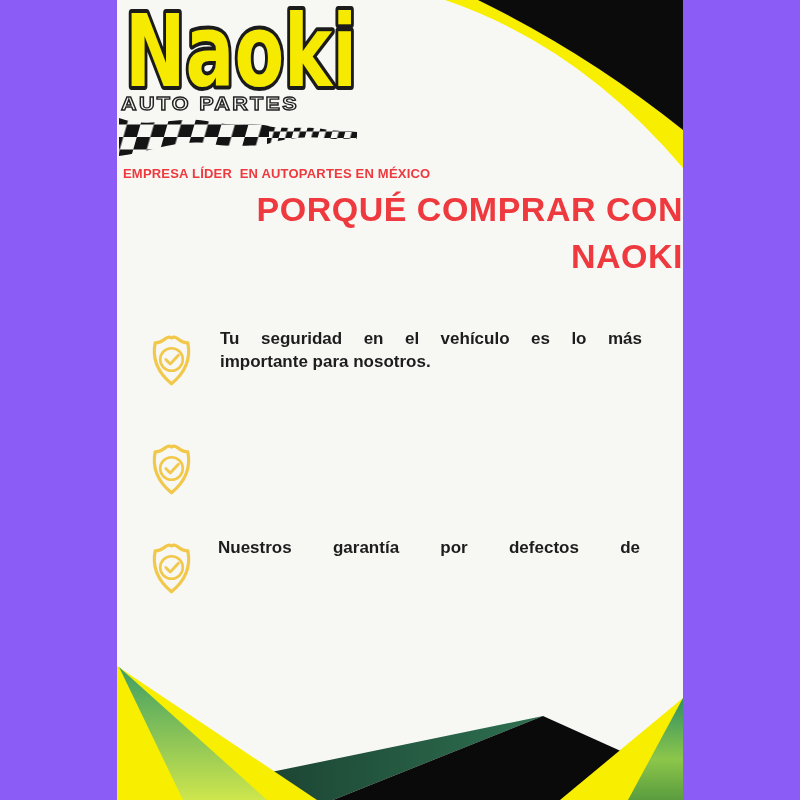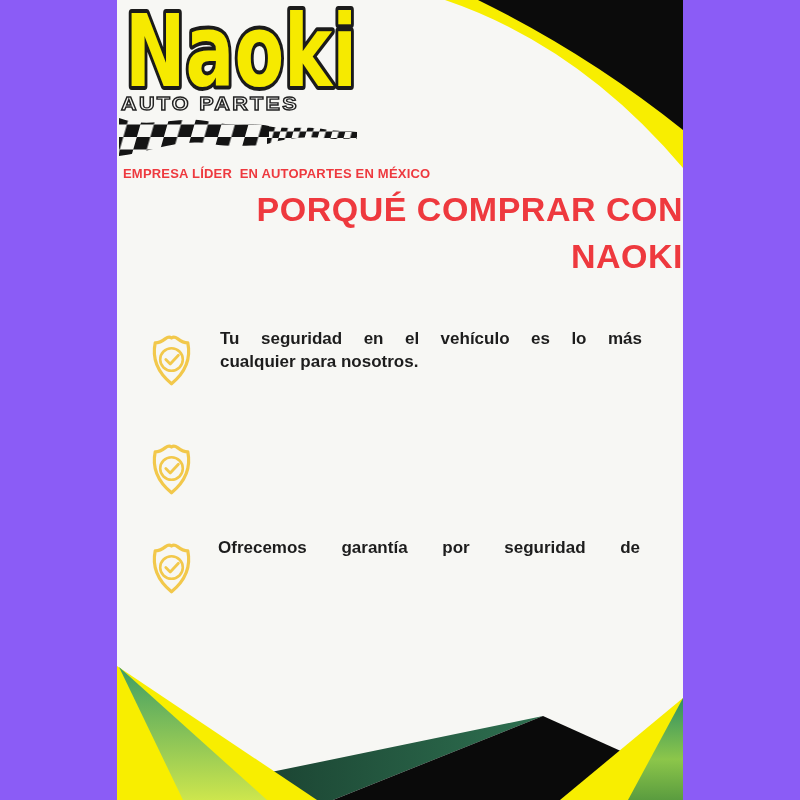--- a/index.html
+++ b/index.html
@@ -127,21 +127,21 @@
   <div class="benefit-row">
     <svg class="shield" viewBox="0 0 47 56">
       <path class="sh-body" d="M23.5,6 C21.5,4.6 20,4.8 17.5,6.6 C13.8,9.4 10.4,10.8 7.2,10.9
                C4.6,23.5 6.8,38 23.5,51.8 C40.2,38 42.4,23.5 39.8,10.9
                C36.6,10.8 33.2,9.4 29.5,6.6 C27,4.8 25.5,4.6 23.5,6 Z"></path>
       <circle class="sh-circle" cx="23.5" cy="27.5" r="11.3"></circle>
       <path class="sh-check" d="M17.8,27.6 l4.4,4.4 l8.2,-8.8"></path>
     </svg>
     <div class="benefit-text">
             <div class="benefit-line just">Tu seguridad en el vehículo es lo más</div>
-            <div class="benefit-line">cualquier para nosotros.</div>
+            <div class="benefit-line">importante para nosotros.</div>
           </div>
   </div>
 
   <div class="benefit-row">
     <svg class="shield" viewBox="0 0 47 56">
       <path class="sh-body" d="M23.5,6 C21.5,4.6 20,4.8 17.5,6.6 C13.8,9.4 10.4,10.8 7.2,10.9
                C4.6,23.5 6.8,38 23.5,51.8 C40.2,38 42.4,23.5 39.8,10.9
                C36.6,10.8 33.2,9.4 29.5,6.6 C27,4.8 25.5,4.6 23.5,6 Z"></path>
       <circle class="sh-circle" cx="23.5" cy="27.5" r="11.3"></circle>
       <path class="sh-check" d="M17.8,27.6 l4.4,4.4 l8.2,-8.8"></path>
@@ -150,19 +150,19 @@
 
   <div class="benefit-row">
     <svg class="shield" viewBox="0 0 47 56">
       <path class="sh-body" d="M23.5,6 C21.5,4.6 20,4.8 17.5,6.6 C13.8,9.4 10.4,10.8 7.2,10.9
                C4.6,23.5 6.8,38 23.5,51.8 C40.2,38 42.4,23.5 39.8,10.9
                C36.6,10.8 33.2,9.4 29.5,6.6 C27,4.8 25.5,4.6 23.5,6 Z"></path>
       <circle class="sh-circle" cx="23.5" cy="27.5" r="11.3"></circle>
       <path class="sh-check" d="M17.8,27.6 l4.4,4.4 l8.2,-8.8"></path>
     </svg>
     <div class="benefit-text">
-            <div class="benefit-line just">Ofrecemos garantía por seguridad de</div>
+            <div class="benefit-line just">Nuestros garantía por defectos de</div>
           </div>
   </div>
 </div>
 
   </div>
 </div>
 
 </body></html>

